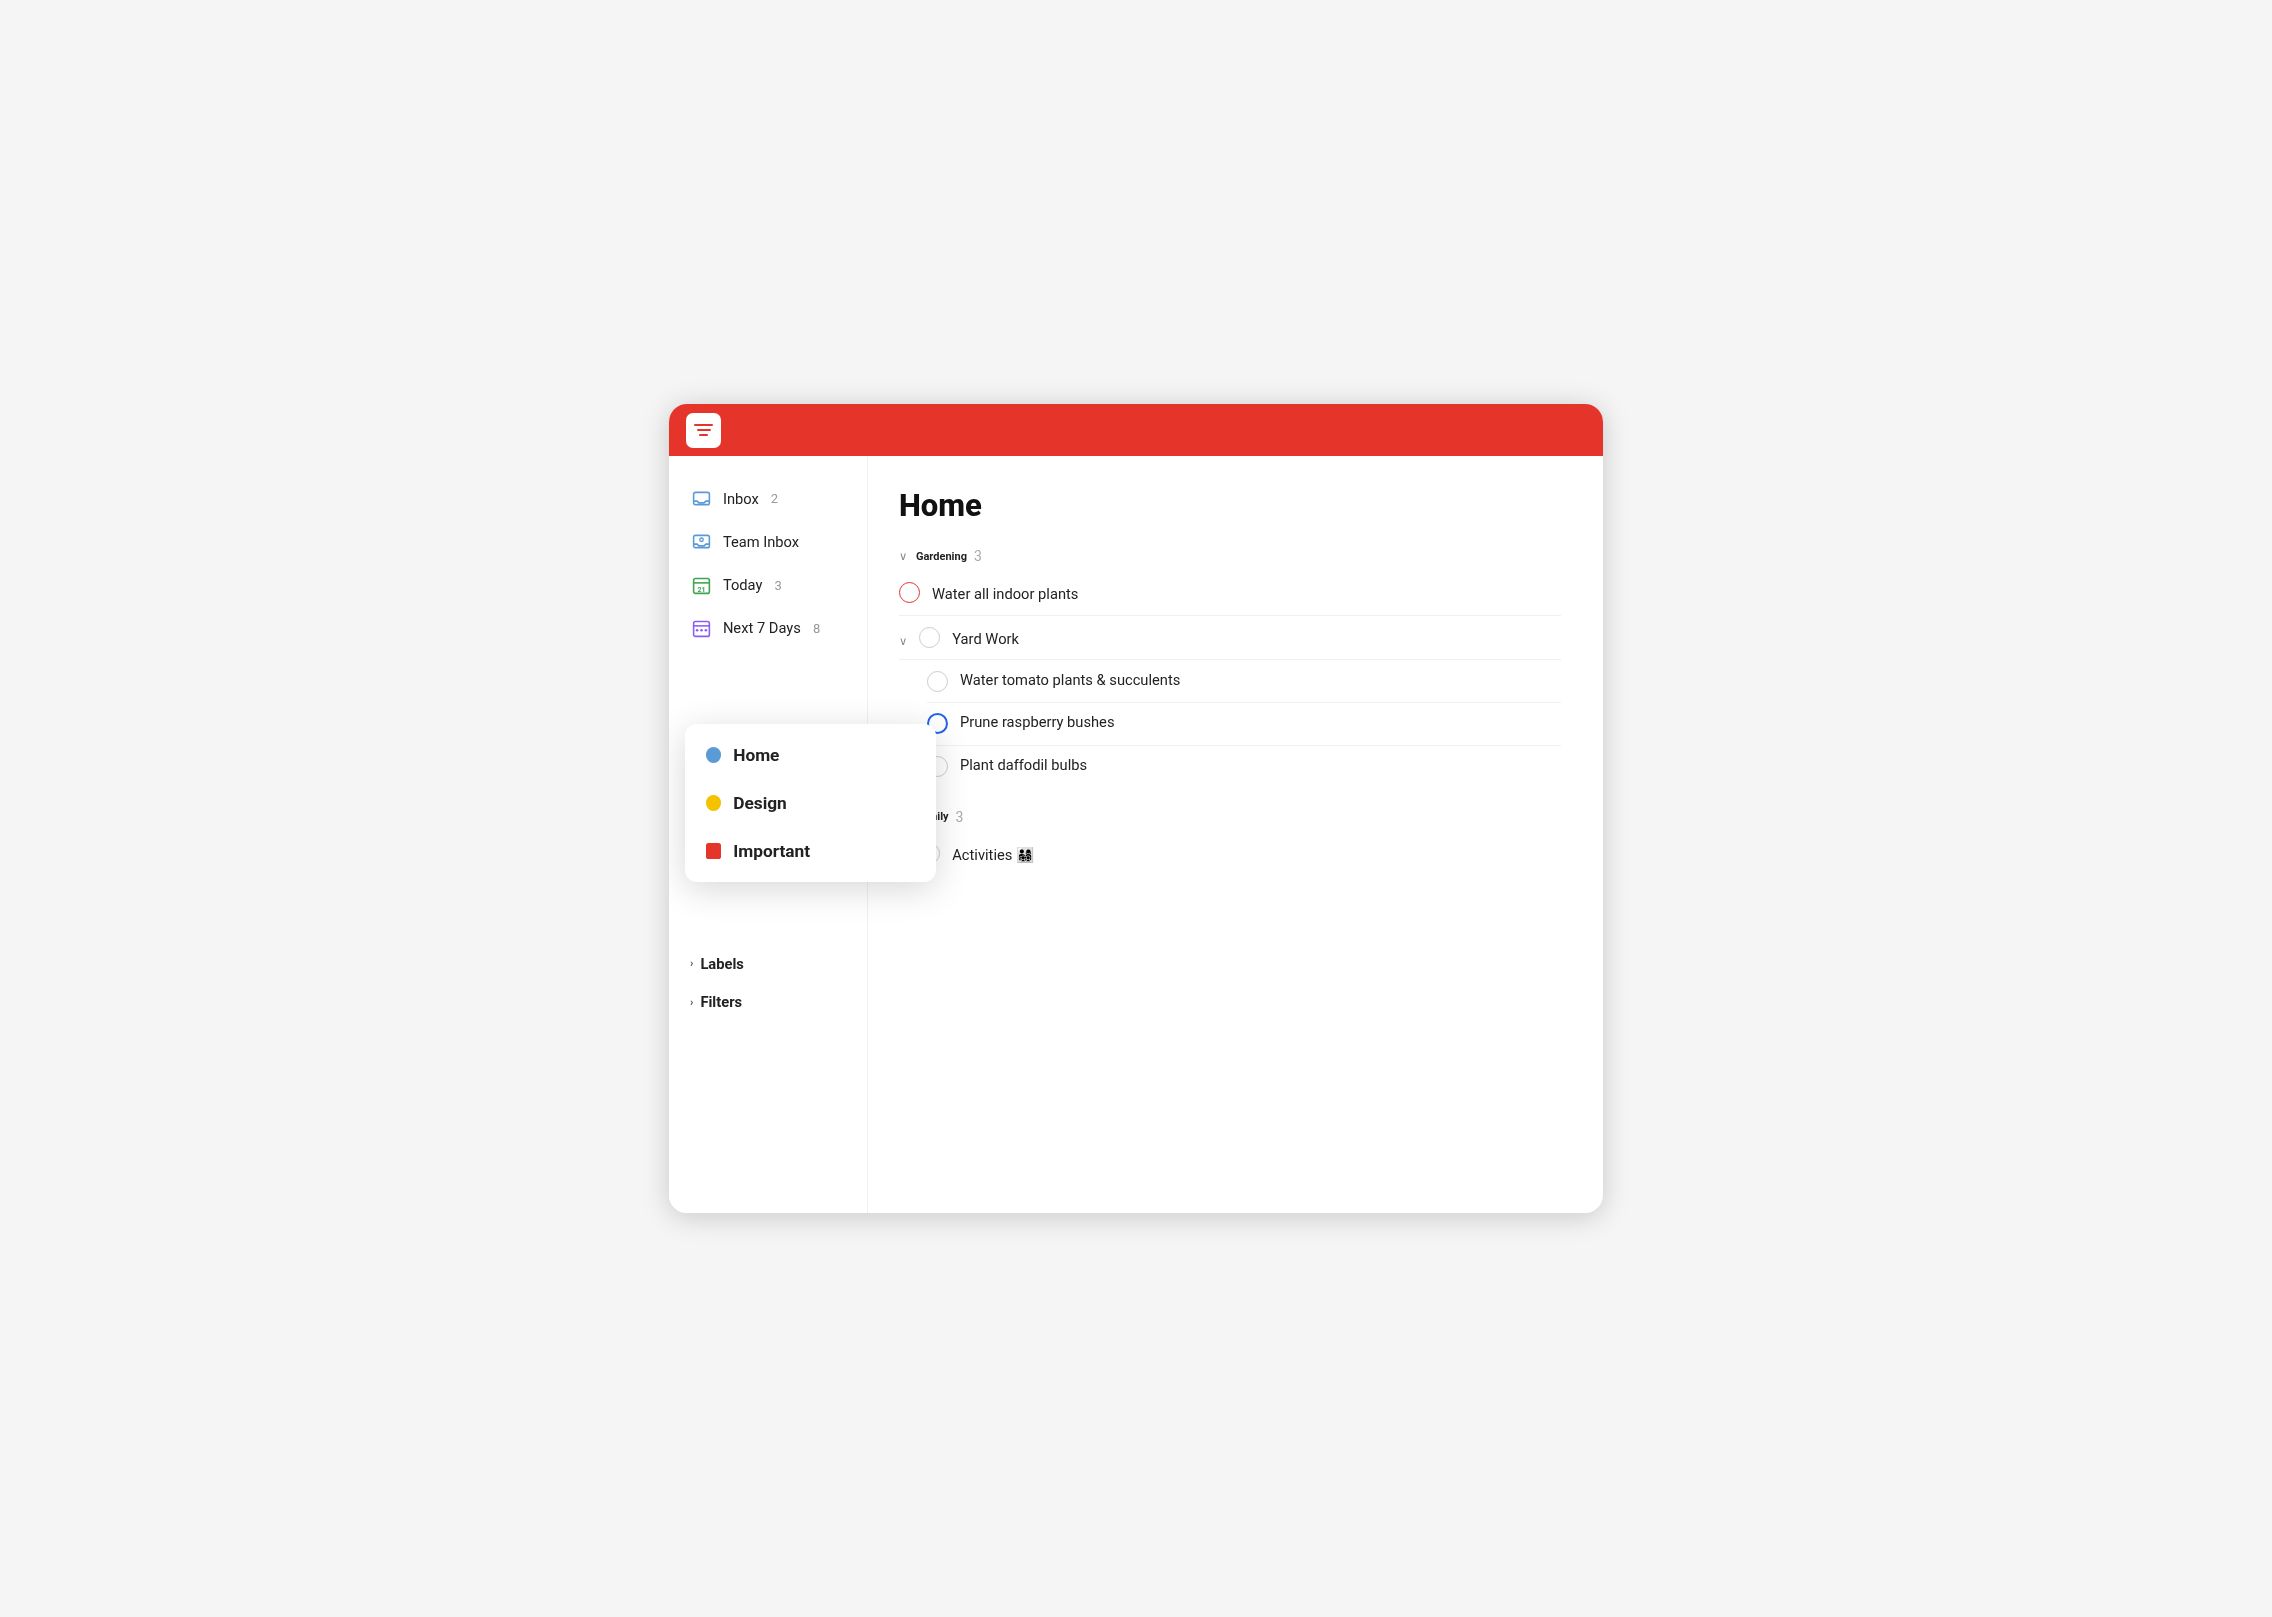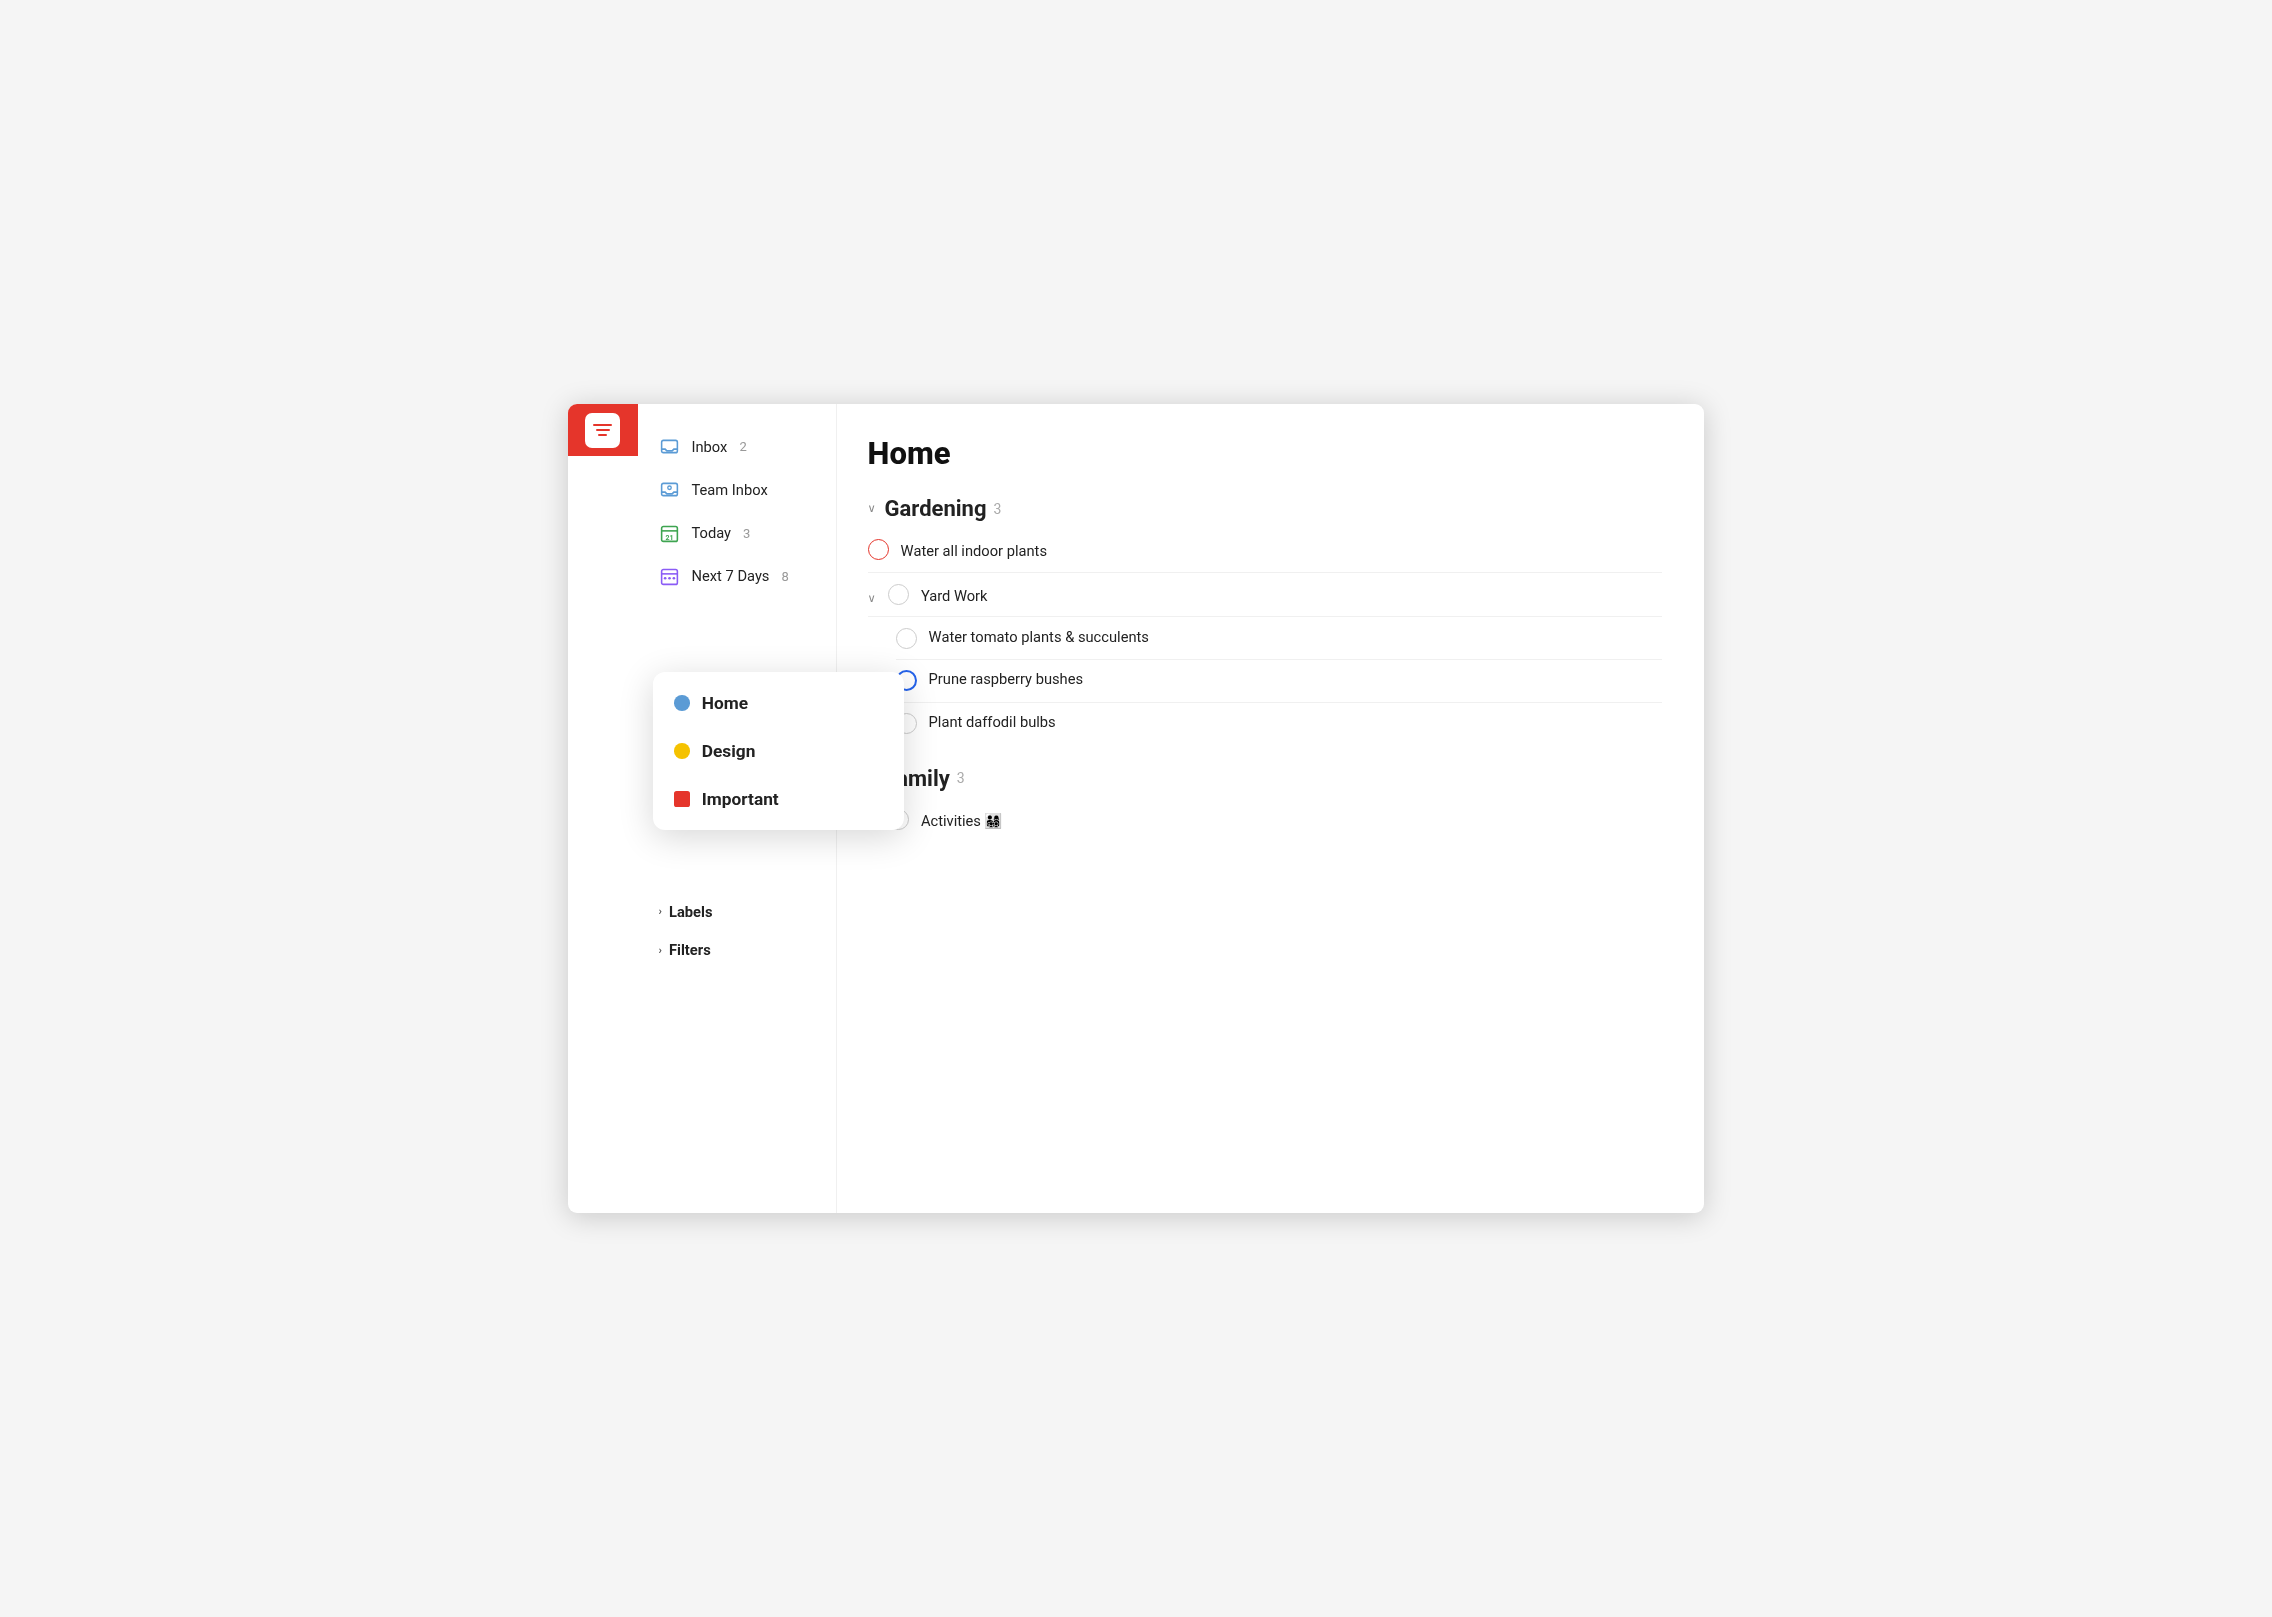--- a/index.html
+++ b/index.html
@@ -5,28 +5,28 @@
     * { margin: 0; padding: 0; box-sizing: border-box; }
     body {
       font-family: -apple-system, BlinkMacSystemFont, 'Segoe UI', Roboto, sans-serif;
       background: #f5f5f5;
       display: flex;
       justify-content: center;
       align-items: center;
       min-height: 100vh;
     }
     .app-window {
-      width: 1136px;
+      width: 934px;
       min-height: 809px;
       background: #fff;
-      border-radius: 9px;
+      border-radius: 18px;
       overflow: hidden;
       box-shadow: 0 3.5px 28px rgba(0,0,0,0.18);
       display: flex;
-      flex-direction: row;
+      flex-direction: column;
     }
     .title-bar {
       background: #e5352b;
       height: 52px;
       display: flex;
       align-items: center;
       padding: 0 17.3px;
       flex-shrink: 0;
     }
     .app-logo {
@@ -156,21 +156,21 @@
       gap: 7px;
       margin-bottom: 7px;
       padding-bottom: 0;
     }
     .section-chevron {
       color: #888;
       font-size: 11.3px;
       margin-right: 1.7px;
     }
     .section-title {
-      font-size: 22px;
+      font-size: 11px;
       font-weight: 700;
       color: #222;
     }
     .section-count {
       font-size: 14px;
       color: #aaa;
       font-weight: 400;
     }
 
     

